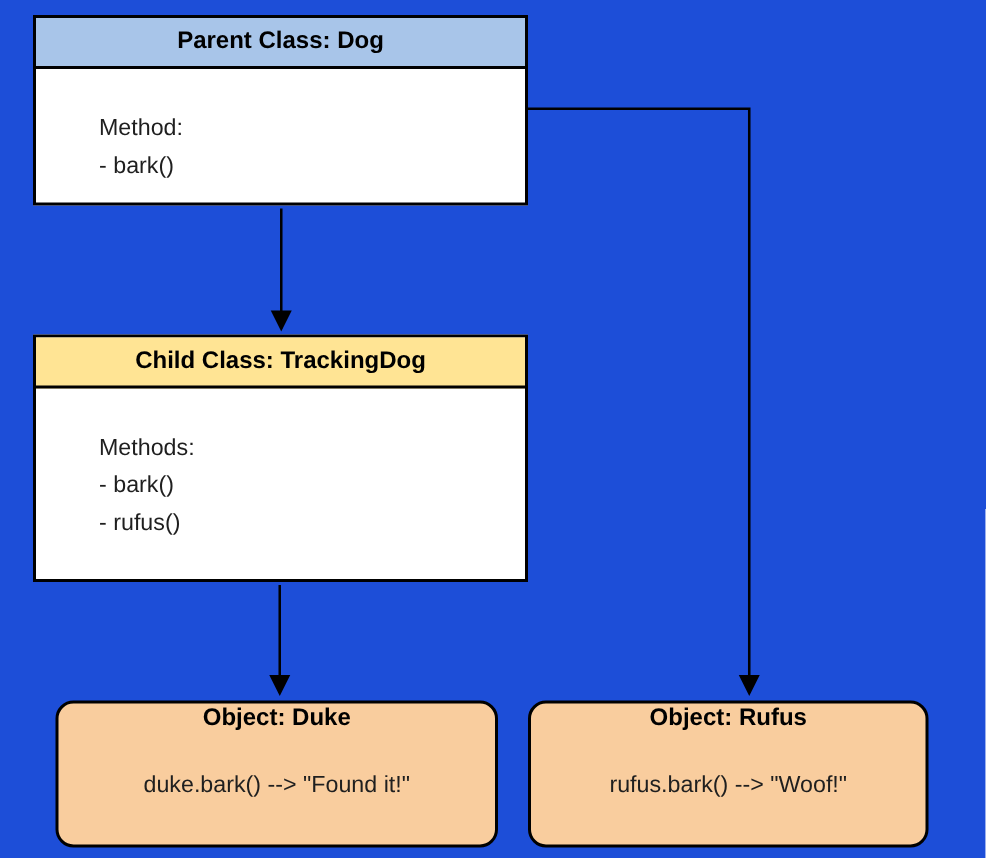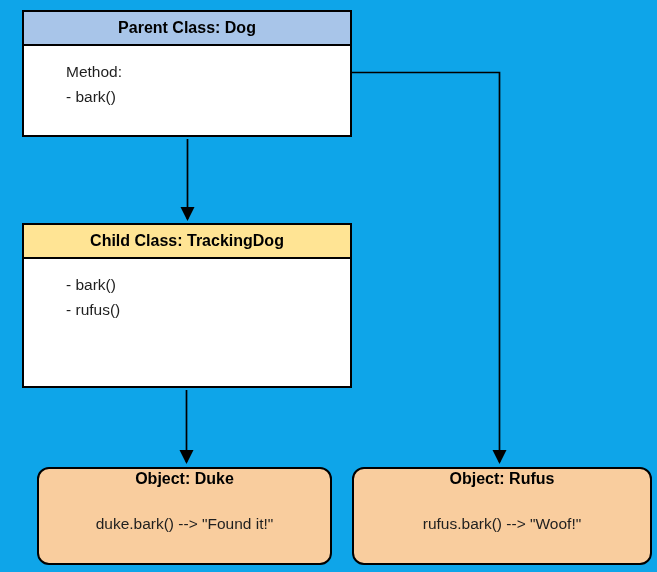--- a/index.html
+++ b/index.html
@@ -4,21 +4,21 @@
 <style>
   html, body {
     margin: 0;
     padding: 0;
     background: #ffffff;
   }
   .stage {
     position: relative;
     width: 657px;
     height: 572px;
-    background: #0ea5e9;
+    background: #1d4ed8;
     font-family: "Liberation Sans", sans-serif;
     overflow: hidden;
   }
   .connector-layer {
     position: absolute;
     left: 0;
     top: 0;
     width: 657px;
     height: 572px;
   }
@@ -41,20 +41,21 @@
     font-weight: bold;
     font-size: 16px;
     color: #000000;
   }
   .parent-header { background: #a8c5e9; }
   .child-header  { background: #ffe494; }
   .node-body {
     padding: 13px 8px 0 42px;
     font-size: 15.5px;
     line-height: 25px;
+    margin-top: 14px;
   }
   .object-node {
     background: #f9cd9e;
     border-radius: 12px;
     text-align: center;
   }
   .object-title {
     margin-top: 0;
     font-weight: bold;
     font-size: 16px;
@@ -62,21 +63,21 @@
     color: #000000;
   }
   .object-body {
     margin-top: 25px;
     font-size: 15.5px;
     line-height: 20px;
   }
   #parent-node { left: 22px;  top: 10px;  width: 330px; height: 127px; }
   #child-node  { left: 22px;  top: 223px; width: 330px; height: 165px; }
   #duke-node   { left: 37px;  top: 467px; width: 295px; height: 98px; }
-  #rufus-node  { left: 352px; top: 467px; width: 300px; height: 98px; }
+  #rufus-node  { left: 352px; top: 467px; width: 267px; height: 98px; }
 </style>
 </head>
 <body>
 
 <div class="stage">
 
   <svg class="connector-layer" viewBox="0 0 657 572" xmlns="http://www.w3.org/2000/svg">
     <defs>
       <marker id="arrowhead" markerUnits="userSpaceOnUse" markerWidth="16" markerHeight="16" refX="13" refY="8" orient="auto">
         <path d="M1,1 L15,8 L1,15 Z" fill="#000000"></path>
@@ -95,20 +96,21 @@
       <div>Method:</div>
       <div>- bark()</div>
     </div>
   </div>
 
   <div id="child-node" class="node class-node">
     <div class="node-header child-header">
       <span>Child Class: TrackingDog</span>
     </div>
     <div class="node-body">
+      <div>Methods:</div>
       <div>- bark()</div>
       <div>- rufus()</div>
     </div>
   </div>
 
   <div id="duke-node" class="node object-node">
     <div class="object-title">Object: Duke</div>
     <div class="object-body">duke.bark() --&gt; "Found it!"</div>
   </div>
 

